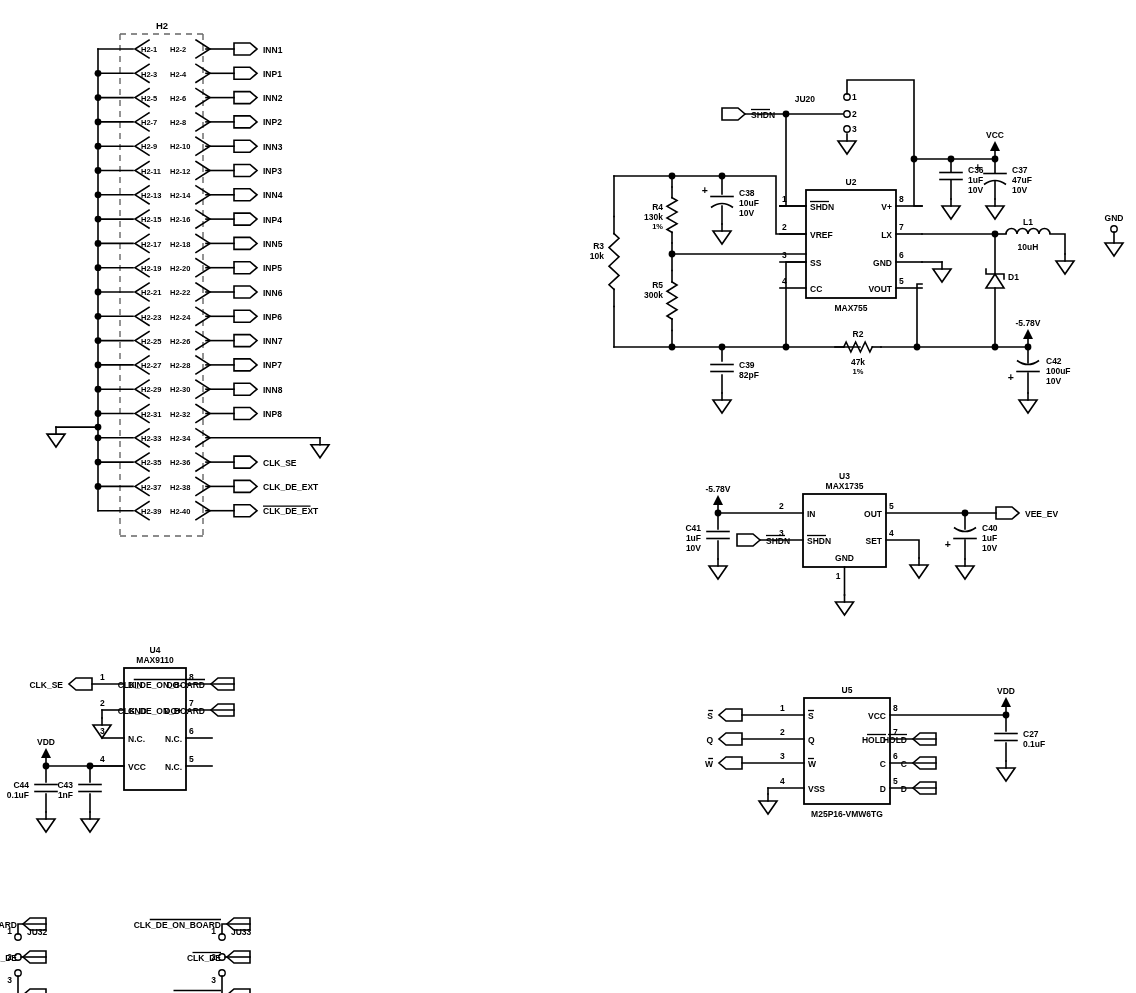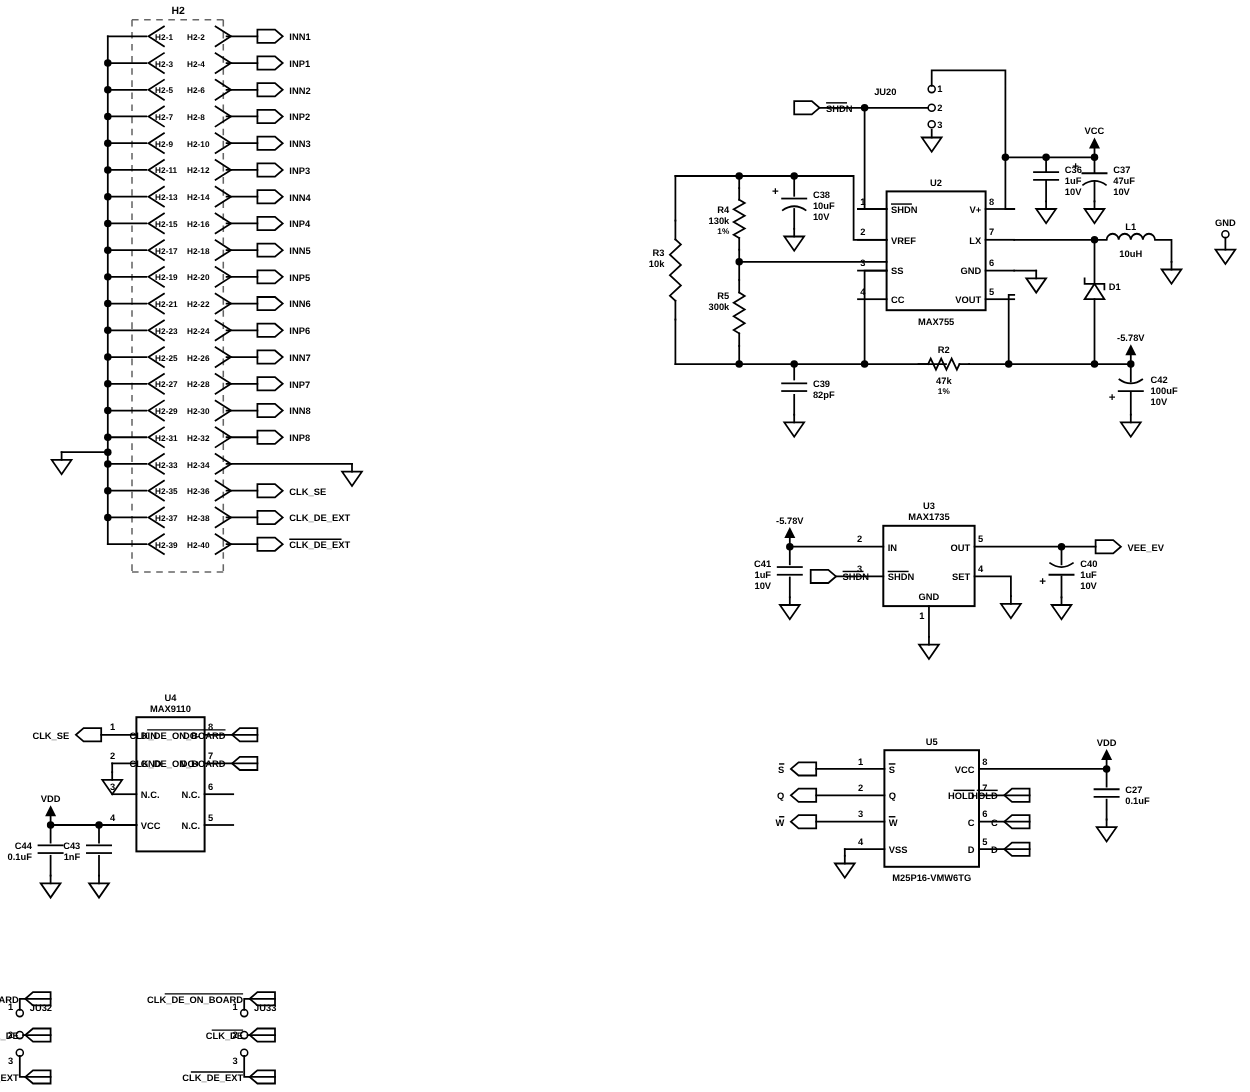--- a/index.html
+++ b/index.html
@@ -1,21 +1,21 @@
 <!DOCTYPE html>
 <html><head>
 <meta charset="utf-8">
 <title>Schematic</title>
 <style>
   html,body{margin:0;padding:0;background:#ffffff;}
   body{
     font-family:"Liberation Sans", sans-serif;
     width:1136px;height:993px;position:relative;overflow:hidden;
   }
-  #sheet{position:absolute;left:0;top:0;width:1136px;height:935px;}
+  #sheet{position:absolute;left:0;top:16px;width:1136px;height:935px;}
   svg{display:block;}
   .wire{stroke:#000;stroke-width:1.6;fill:none;stroke-linecap:square;}
   .thin{stroke:#000;stroke-width:1.3;fill:none;}
   .box{stroke:#000;stroke-width:1.8;fill:none;}
   .dash{stroke:#666;stroke-width:1.4;fill:none;stroke-dasharray:6 5;}
   .dot{fill:#000;}
   .open{fill:#fff;stroke:#000;stroke-width:1.4;}
   .lbl{font-family:"Liberation Sans", sans-serif;font-weight:bold;fill:#000;}
   .t6{font-size:7.5px;}
   .t7{font-size:8.5px;}

